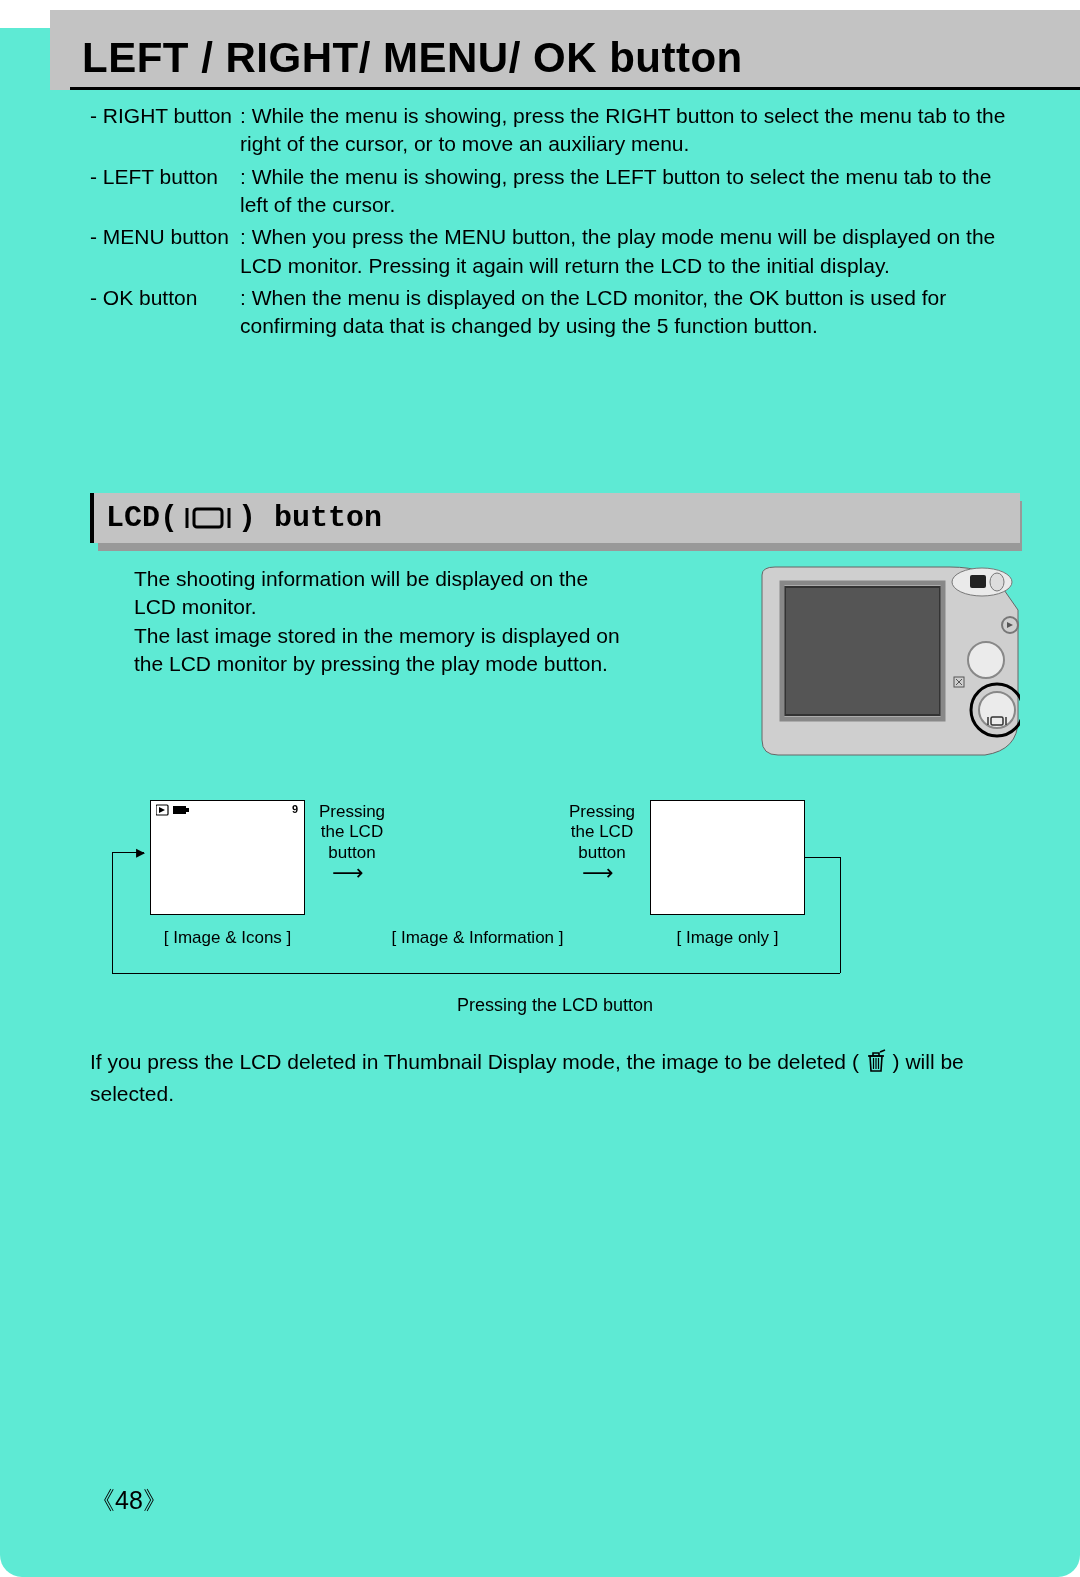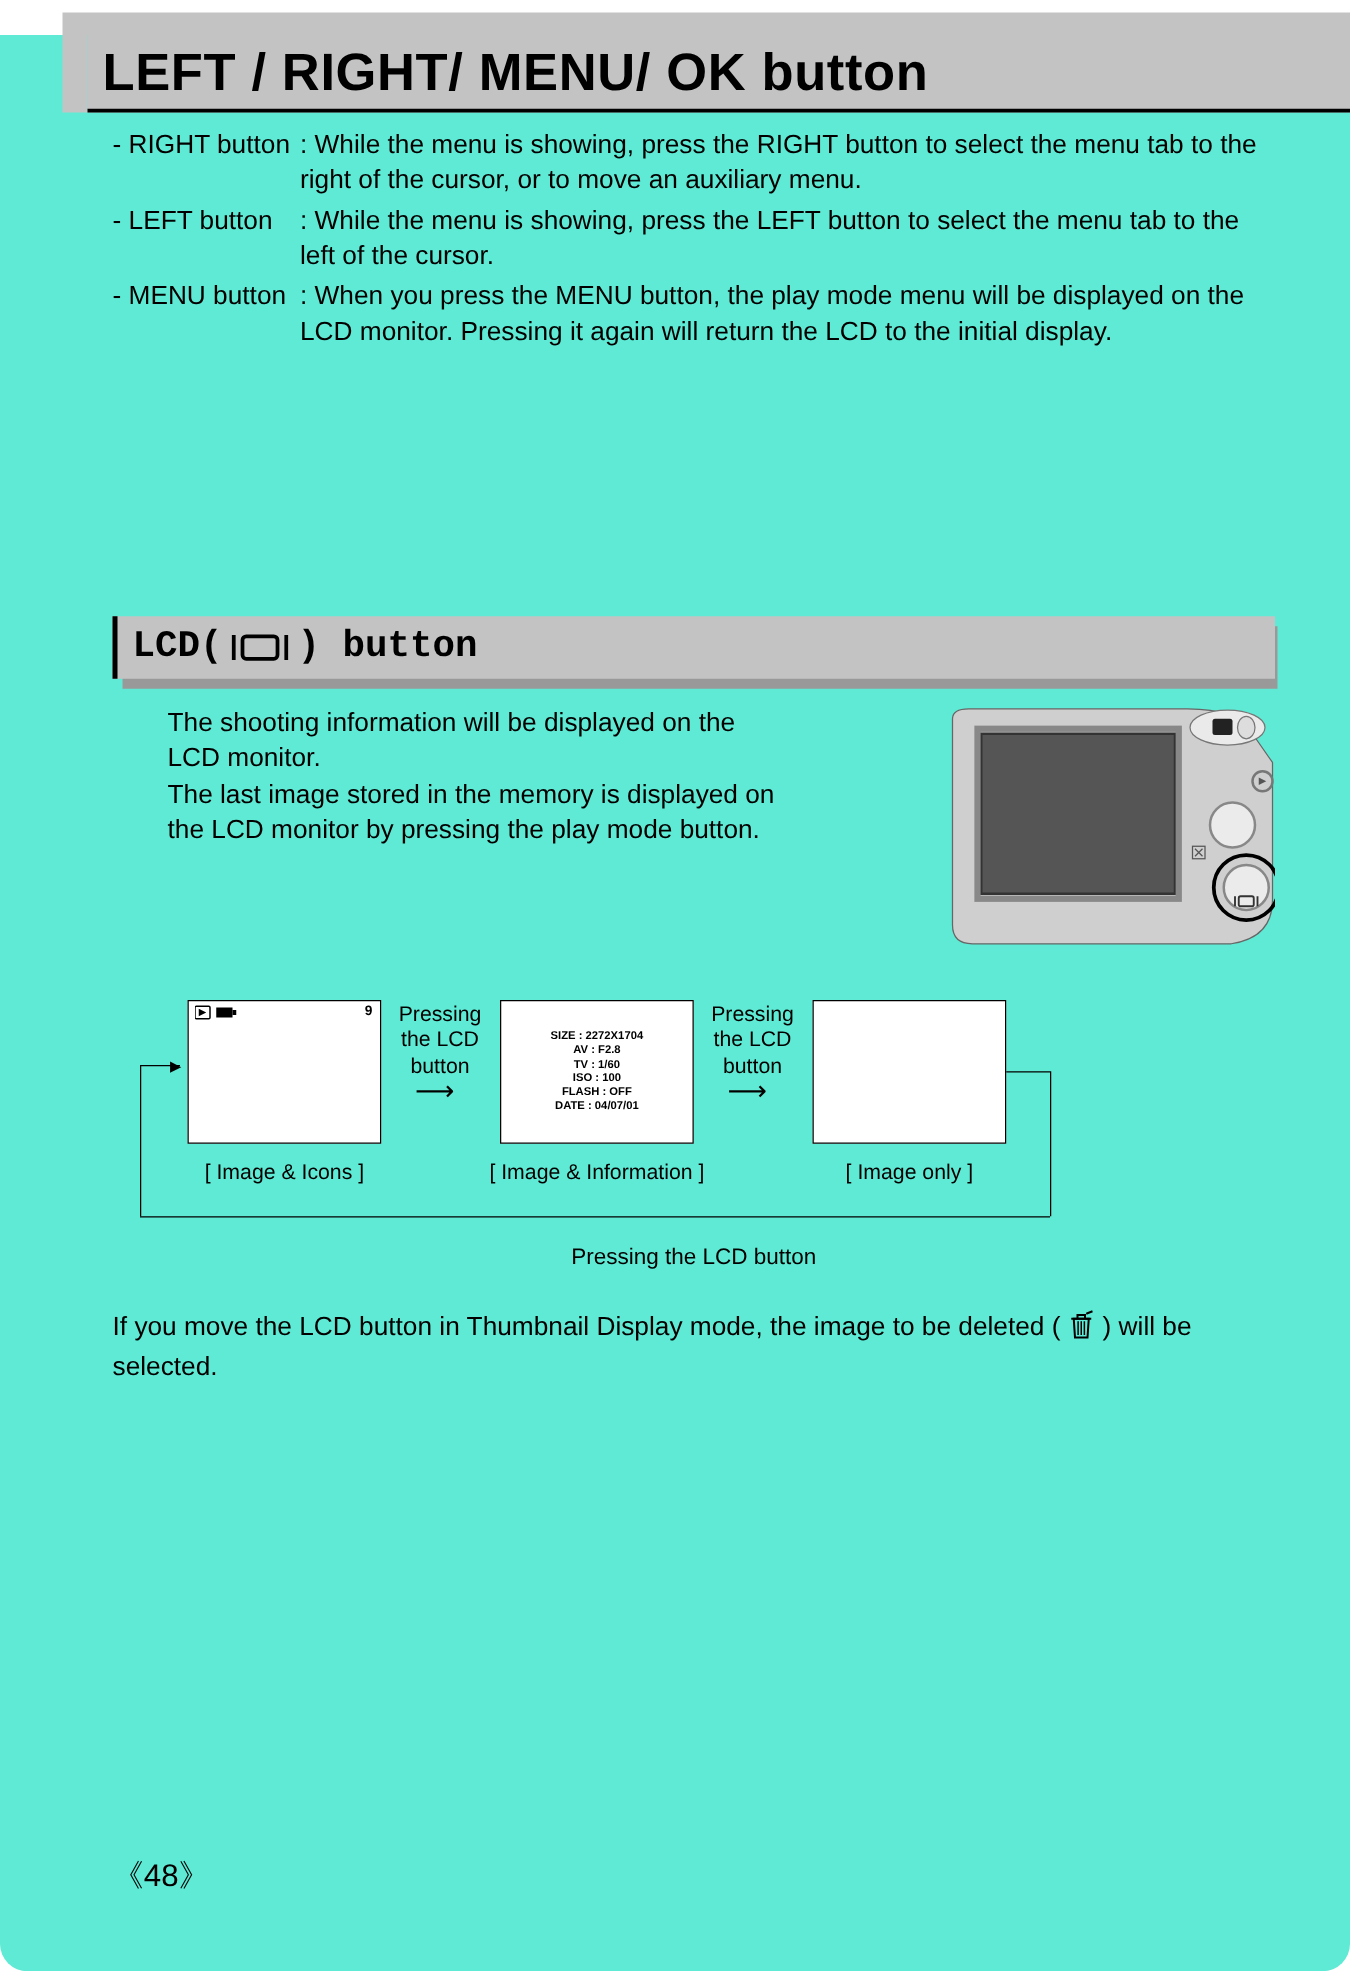--- a/index.html
+++ b/index.html
@@ -250,20 +250,24 @@
         <td class="desc">: While the menu is showing, press the RIGHT button to select the menu tab to the right of the cursor, or to move an auxiliary menu.</td>
       </tr>
       <tr>
         <td class="label">- LEFT button</td>
         <td class="desc">: While the menu is showing, press the LEFT button to select the menu tab to the left of the cursor.</td>
       </tr>
       <tr>
         <td class="label">- MENU button</td>
         <td class="desc">: When you press the MENU button, the play mode menu will be displayed on the LCD monitor. Pressing it again will return the LCD to the initial display.</td>
       </tr>
+      <tr>
+        <td class="label">- OK button</td>
+        <td class="desc">: When the menu is displayed on the LCD monitor, the OK button is used for confirming data that is changed by using the 5 function button.</td>
+      </tr>
     </tbody>
       </table>
   </div>
 
   <div class="section-bar-wrap">
     <div class="section-shadow"></div>
     <div class="section-bar">
       <span>LCD(</span>
       <span class="lcd-icon">
         <svg width="48" height="26" viewBox="0 0 48 26">
@@ -321,30 +325,20 @@
           <rect x="30" y="4" width="3" height="4" fill="#000"></rect>
         </svg>
       </div>
       <div class="topright">9</div>
     </div>
     <div class="screen-caption" style="position:absolute; left:50px; top:120px; width:155px;">[ Image &amp; Icons ]</div>
 
     <div class="press-label" style="left:212px; top:2px;">Pressing the LCD button</div>
     <div class="press-arrow" style="left:232px; top:60px;">⟶</div>
 
-    <div class="screen" style="left:300px; top:0;">
-      <div class="info-lines">
-        <div>SIZE : 2272X1704</div>
-        <div>AV : F2.8</div>
-        <div>TV : 1/60</div>
-        <div>ISO : 100</div>
-        <div>FLASH : OFF</div>
-        <div>DATE : 04/07/01</div>
-      </div>
-    </div>
     <div class="screen-caption" style="position:absolute; left:280px; top:120px; width:195px;">[ Image &amp; Information ]</div>
 
     <div class="press-label" style="left:462px; top:2px;">Pressing the LCD button</div>
     <div class="press-arrow" style="left:482px; top:60px;">⟶</div>
 
     <div class="screen" style="left:550px; top:0;"></div>
     <div class="screen-caption" style="position:absolute; left:550px; top:120px; width:155px;">[ Image only ]</div>
 
     <div class="loop-line" style="left:705px; top:57px; width:35px; height:1px;"></div>
 
@@ -354,21 +348,21 @@
 
     <div class="loop-line" style="left:12px; top:52px; width:1px; height:121px;"></div>
 
     <div class="loop-line" style="left:12px; top:52px; width:32px; height:1px;"></div>
     <div class="loop-arrowhead" style="left:36px; top:43px;">▸</div>
 
     <div class="diag-bottom-label">Pressing the LCD button</div>
   </div>
 
   <div class="trailing">
-    <span>If you move the LCD button in Thumbnail Display mode, the image to be deleted (</span>
+    <span>If you press the LCD deleted in Thumbnail Display mode, the image to be deleted (</span>
     <span class="trash-icon">
       <svg width="22" height="24" viewBox="0 0 22 24">
         <path d="M5 7 L17 7 L16 22 L6 22 Z" fill="none" stroke="#000" stroke-width="1.6"></path>
         <line x1="8.5" y1="9" x2="8.5" y2="20" stroke="#000" stroke-width="1.2"></line>
         <line x1="11" y1="9" x2="11" y2="20" stroke="#000" stroke-width="1.2"></line>
         <line x1="13.5" y1="9" x2="13.5" y2="20" stroke="#000" stroke-width="1.2"></line>
         <path d="M3 7 L19 7" stroke="#000" stroke-width="1.6"></path>
         <path d="M8 7 L8 4 L14 4 L14 7" fill="none" stroke="#000" stroke-width="1.6"></path>
         <path d="M15 3 L20 1" stroke="#000" stroke-width="1.6"></path>
       </svg>

